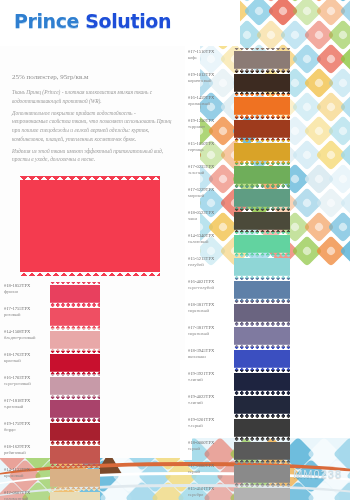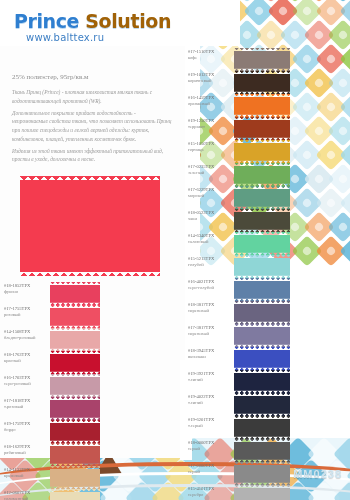--- a/index.html
+++ b/index.html
@@ -37,21 +37,21 @@
   
   #header{position:absolute;left:0;top:0;width:240px;height:46px;
           background:#ffffff;z-index:3;}
   #brand{
     position:absolute;left:14px;top:10px;
     font-family:"DejaVu Sans", sans-serif;
     font-weight:bold;font-size:19px;letter-spacing:-.4px;
     color:#2f7fd0;
     text-shadow:0 1px 0 #bcd9f0;
   }
-  #brand .w2{color:#a16207;}
+  #brand .w2{color:#1d4ed8;}
   #site{
     position:absolute;left:26px;top:32px;
     font-family:"DejaVu Sans", sans-serif;
     font-size:10px;color:#3d7fc4;letter-spacing:.2px;
   }
 
   
   #card{
     position:absolute;left:0;top:46px;width:185px;height:412px;
     background:#fdfdfd;z-index:2;
@@ -109,21 +109,21 @@
         0 0 / calc(var(--zz)*2) 100% repeat-x,
       conic-gradient(from 135deg at 50% calc(100% - var(--zz)), #000 90deg, transparent 0)
         0 100% / calc(var(--zz)*2) 100% repeat-x,
       linear-gradient(#000,#000) 0 var(--zz) / 100% calc(100% - var(--zz)*2) no-repeat;
     -webkit-mask-composite:source-over;
   }
   .pinked.small{--zz:2.6px;}
 
   #code-stamp{
     position:absolute;right:8px;bottom:20px;z-index:6;
-    font-family:"Liberation Sans", sans-serif;font-weight:bold;
+    font-family:"Liberation Sans", sans-serif;font-weight:normal;
     font-size:11px;letter-spacing:1px;color:#cfe4ef;
     text-shadow:0 1px 1px rgba(0,0,0,.18);
   }
   #white-gap{
     position:absolute;left:180px;top:360px;width:12px;height:100px;
     background:#ffffff;z-index:2;
   }
 </style>
 </head>
 <body>
@@ -268,21 +268,20 @@
     <div class="swoosh" style="top: 24px; border-top: 4px solid rgb(217, 106, 58); background: transparent;"></div>
     <div class="swoosh" style="top: 34px; border-top: 3px solid rgb(255, 255, 255); background: transparent;"></div>
     <div class="swoosh" style="top: 46px; border-top: 3px solid rgb(224, 233, 238); background: transparent;"></div>
   </div>
 
 <div id="header">
   <div id="brand">
     <span>Prince</span>
     <span class="w2">Solution</span>
   </div>
-  <div id="site">www.balttex.ru</div>
 </div>
 
 <div id="card">
   <div id="prod-comp">25% полиэстер, 95гр/кв.м</div>
   <div id="prod-desc">
       <p>Ткань Принц (Prince) - плотная шелковистая мягкая ткань с водоотталкивающей пропиткой (WR).</p>
       <p>Дополнительное покрытие придает водостойкость - непромокаемые свойства ткани, что позволяет использовать Принц при пошиве спецодежды и легкой верхней одежды: курток, комбинезонов, плащей, утепленных косметичек брюк.</p>
       <p>Изделия из этой ткани имеют эффектный притягательный вид, просты в уходе, долговечны в носке.</p>
     </div>
 </div>

